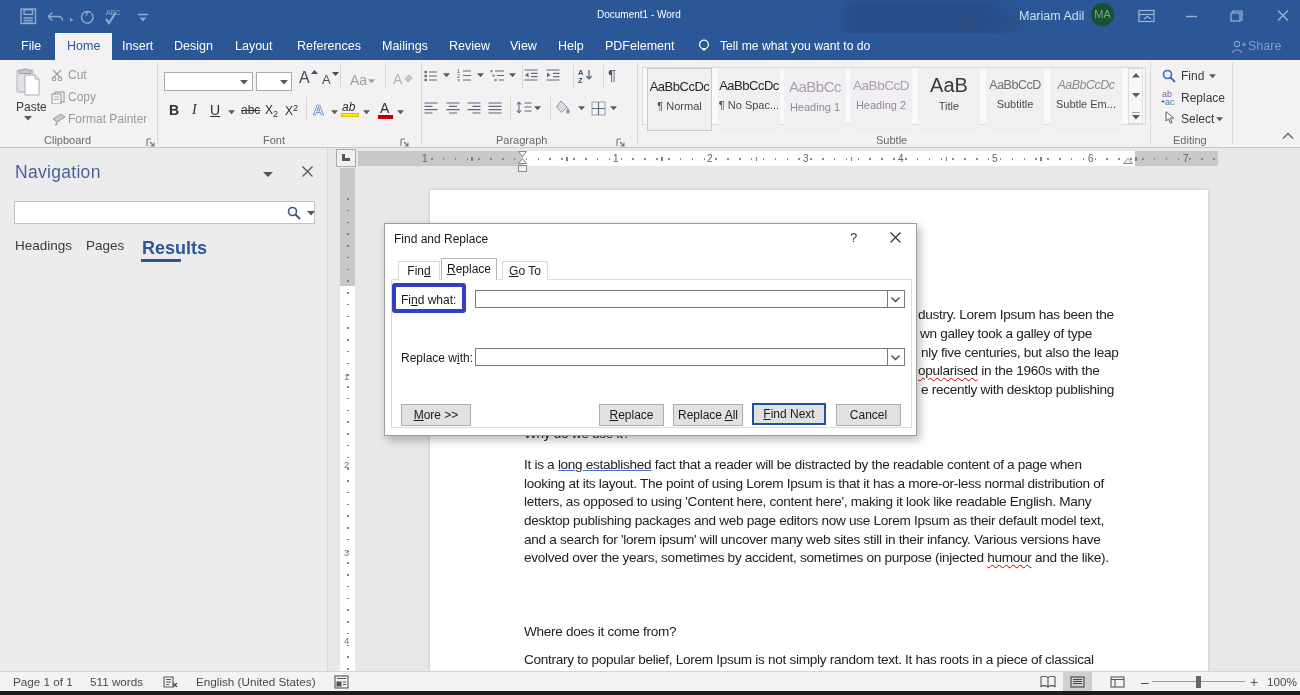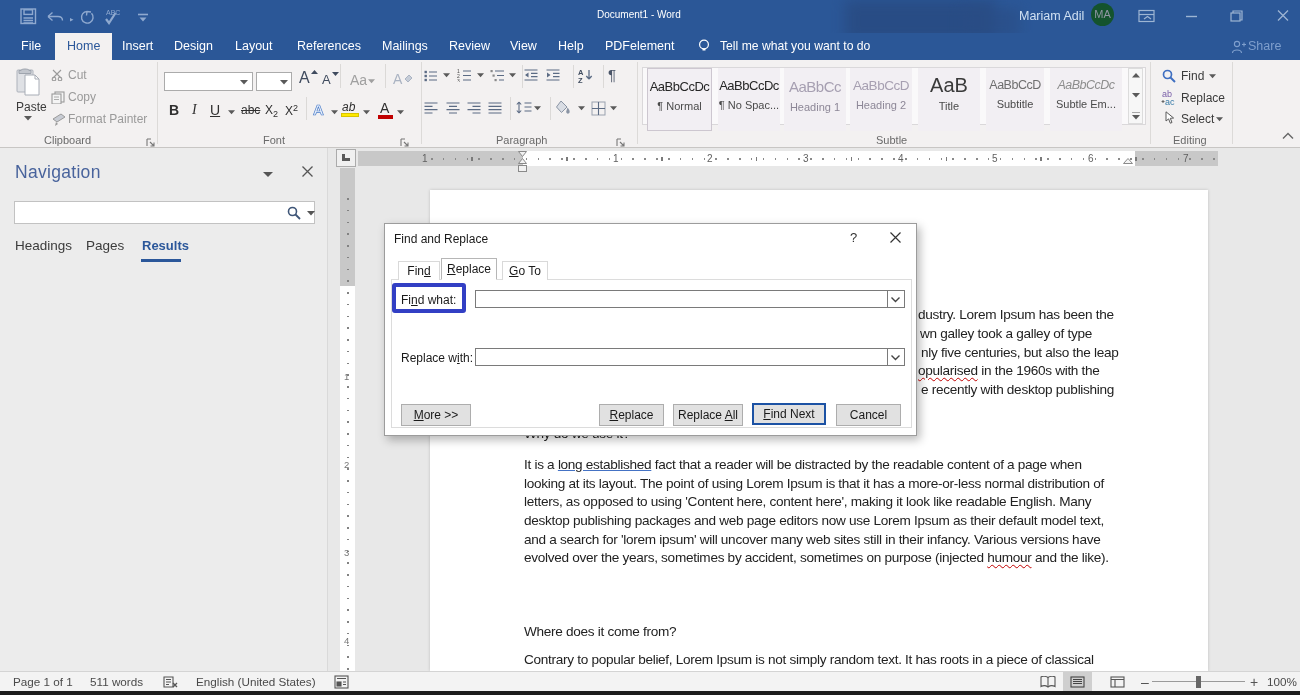--- a/index.html
+++ b/index.html
@@ -417,21 +417,21 @@
     <svg class="abs" style="left:272px; top:4px;" width="14" height="14" viewBox="0 0 14 14">
       <circle cx="5.5" cy="5.5" r="4" stroke="#3e5577" fill="none" stroke-width="1.6"></circle>
       <path d="M8.5 8.5 L13 13" stroke="#3e5577" stroke-width="1.8"></path>
     </svg>
     <svg class="abs" style="left:292px; top:9px;" width="8" height="5" viewBox="0 0 8 5">
         <path d="M0 0 L4 4.5 L8 0" fill="#555"></path>
       </svg>
   </div>
   <div class="abs" style="left:15px; top:90px; font-size:13.5px; color:#3b3b3b;">Headings</div>
   <div class="abs" style="left:86px; top:90px; font-size:13.5px; color:#3b3b3b;">Pages</div>
-  <div class="abs" style="left:142px; top:90px; font-size:13px; color:#2b579a; font-weight:bold;">Results</div>
+  <div class="abs" style="left:142px; top:90px; font-size:18px; color:#2b579a; font-weight:bold;">Results</div>
   <div class="abs" style="left:141px; top:111px; width:40px; height:3px; background:#2b579a;"></div>
 </div>
 
 <div class="abs" id="docarea">
   <div id="page"></div>
 
   <div class="abs" style="left:8px; top:1px; width:20px; height:18px; background:#f0f0f0; border:1px solid #ababab;">
     <div class="abs" style="left:5px; top:4px; width:8px; height:7px; border-left:3px solid #595959; border-bottom:3px solid #595959;"></div>
   </div>
 

